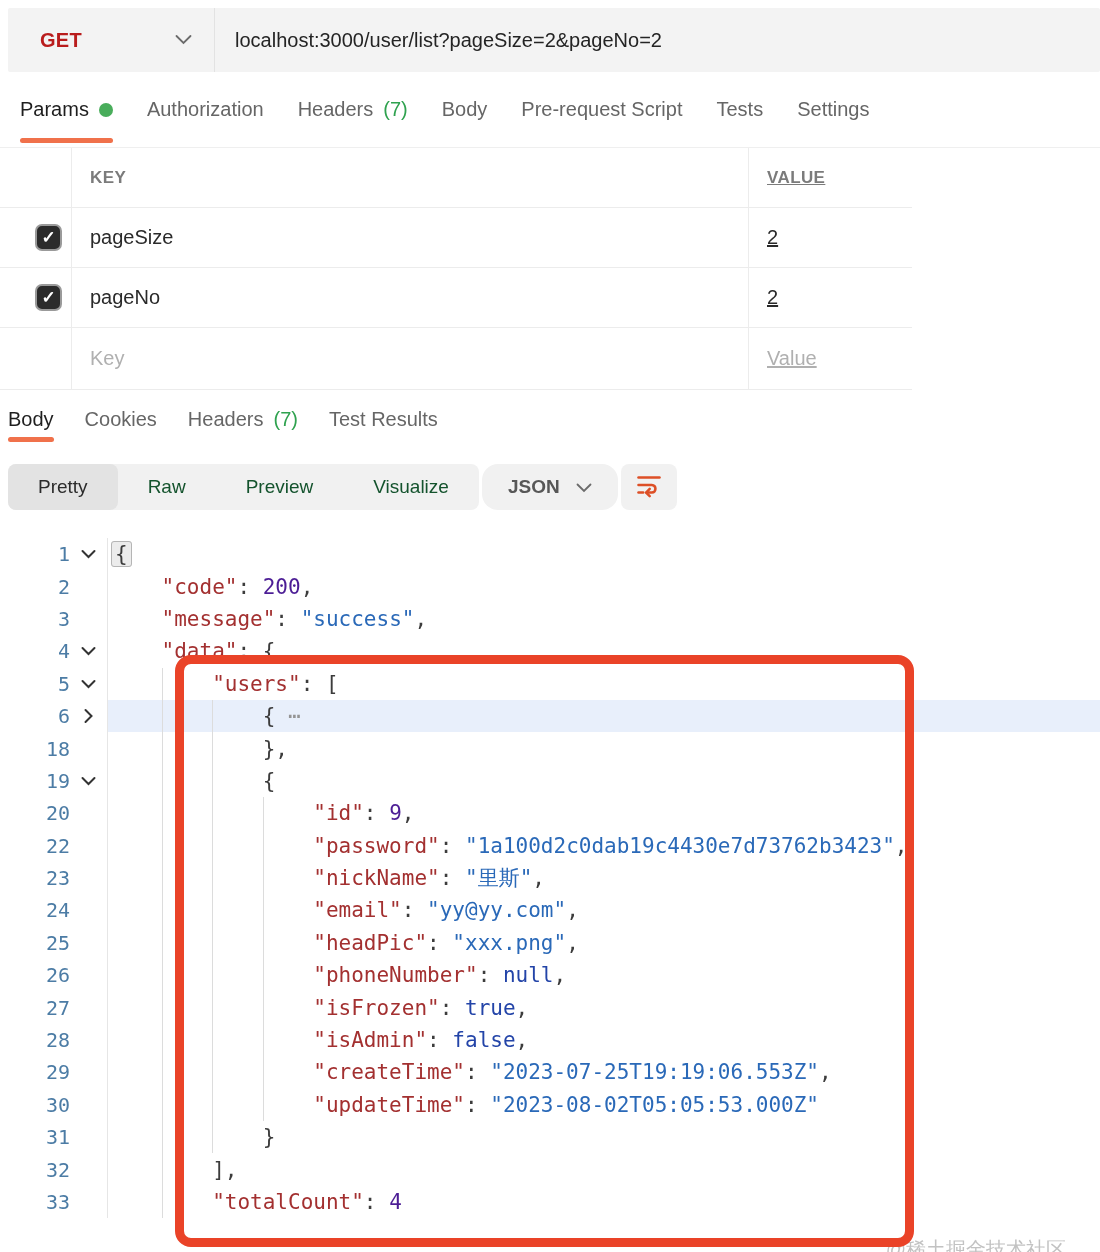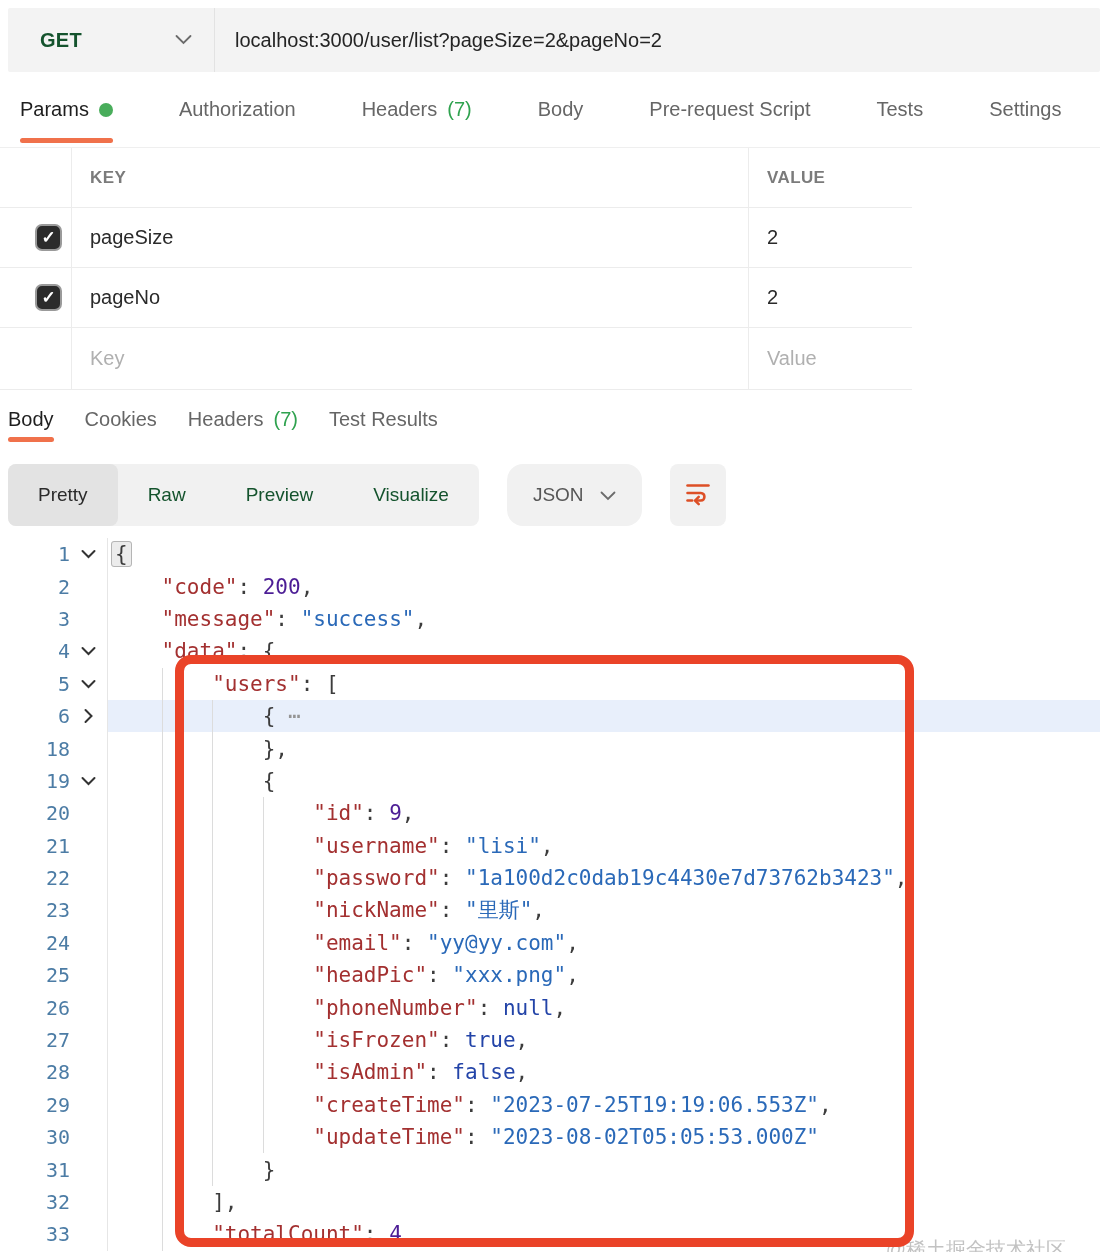--- a/index.html
+++ b/index.html
@@ -6,60 +6,60 @@
   html,body { width:1100px; height:1252px; }
   body {
     font-family:"Liberation Sans", sans-serif;
     background:#ffffff; position:relative; overflow:hidden;
   }
   
   .url-bar { position:absolute; left:8px; top:8px; width:1092px; height:64px;
     background:#f3f3f3; display:flex; align-items:center; border-radius:2px; }
   .method { width:207px; height:100%; display:flex; align-items:center;
     justify-content:space-between; padding:0 22px 0 32px; border-right:1px solid #e2e2e2; cursor:pointer; }
-  .method-label { font-size:20px; font-weight:700; color:#14532d; letter-spacing:.3px; }
+  .method-label { font-size:20px; font-weight:700; color:#b91c1c; letter-spacing:.3px; }
   .url-text { padding-left:20px; font-size:20px; color:#242424; }
   
   .req-tabs { position:absolute; top:72px; left:0; width:1100px; height:76px;
-    display:flex; align-items:center; gap:66px; padding-left:20px;
+    display:flex; align-items:center; gap:34px; padding-left:20px;
     border-bottom:1px solid #efefef; font-size:20px; color:#666; }
   .tab-item { position:relative; height:100%; display:flex; align-items:center; gap:10px; cursor:pointer; }
   .tab-item.active { color:#1e1e1e; }
   .tab-underline { position:absolute; left:0; right:0; bottom:4px; height:5px;
     border-radius:3px; background:#f0714b; }
   .green-dot { width:14px; height:14px; border-radius:50%; background:#49ad5b; }
   .tab-count { color:#2fa24f; }
   
   .params-table { position:absolute; top:148px; left:0; width:912px; }
   .p-row { display:flex; align-items:stretch; border-bottom:1px solid #ececec; height:60px; }
   .p-row.header { color:#7b7b7b; font-size:17px; font-weight:700; letter-spacing:.4px; }
   .p-row.ph-row { height:62px; }
   .cell-check { width:72px; border-right:1px solid #ececec; display:flex;
     align-items:center; justify-content:flex-end; padding-right:9px; }
   .cell-key { flex:1; border-right:1px solid #ececec; display:flex; align-items:center;
     padding-left:18px; font-size:20px; color:#2a2a2a; }
   .cell-value { width:163px; display:flex; align-items:center; padding-left:18px;
-    font-size:20px; color:#2a2a2a; }
+    font-size:20px; color:#2a2a2a;text-decoration:underline; }
   .p-row.header .cell-key, .p-row.header .cell-value { font-size:17px; color:#7b7b7b; }
   .ph-row .cell-key, .ph-row .cell-value { color:#b0b0b0; }
   .checkbox { width:27px; height:27px; background:#2b2b2b; border:2px solid #9a9a9a;
     border-radius:7px; color:#fff; display:flex; align-items:center; justify-content:center;
     font-size:17px; font-weight:700; cursor:pointer; }
   
   .resp-tabs { position:absolute; top:390px; left:0; width:1100px; height:58px;
     display:flex; align-items:center; gap:31px; padding-left:8px; font-size:20px; color:#666; }
   .resp-tabs .tab-underline { bottom:6px; }
   
-  .toolbar { position:absolute; top:464px; left:8px; height:62px; display:flex; gap:28px; }
+  .toolbar { position:absolute; top:464px; left:8px; height:46px; display:flex; gap:3px; }
   .segmented { display:flex; background:#f1f1f1; border-radius:8px; }
   .segment { padding:0 30px; display:flex; align-items:center; font-size:19px;
     color:#14532d; cursor:pointer; border-radius:8px; }
   .segment.active { background:#e3e3e3; color:#2b2b2b; }
   .format-btn { background:#f1f1f1; border-radius:16px; display:flex; align-items:center;
-    gap:16px; padding:0 26px; font-size:19px; font-weight:400; color:#575757; cursor:pointer; }
+    gap:16px; padding:0 26px; font-size:19px; font-weight:700; color:#575757; cursor:pointer; }
   .wrap-btn { width:56px; background:#f1f1f1; border-radius:8px; display:flex;
     align-items:center; justify-content:center; cursor:pointer; }
   
   .code { position:absolute; top:538px; left:0; width:1100px;
     font-family:"DejaVu Sans Mono", monospace; font-size:21px; }
   .cl { display:flex; height:32.4px; align-items:stretch; }
   .g-num { width:70px; flex:none; text-align:right; color:#4c7ca5; font-size:20px;
     display:flex; align-items:center; justify-content:flex-end; }
   .g-chev { width:37px; flex:none; display:flex; align-items:center; justify-content:center; cursor:pointer; }
   .g-chev svg.rot { transform:rotate(-90deg); }
@@ -254,25 +254,20 @@
         </svg>
       </div>
       <div class="cl-content"><span class="iu"></span><span class="iu g"></span><span class="iu g"></span><span><span class="tk-punct">{</span></span></div>
     </div>
     <div class="cl">
       <div class="g-num">20</div>
       <div class="g-chev"></div>
       <div class="cl-content"><span class="iu"></span><span class="iu g"></span><span class="iu g"></span><span class="iu g"></span><span><span class="tk-key">"id"</span><span class="tk-punct">: </span><span class="tk-num">9</span><span class="tk-punct">,</span></span></div>
     </div>
     <div class="cl">
-      <div class="g-num">21</div>
-      <div class="g-chev"></div>
-      <div class="cl-content"><span class="iu"></span><span class="iu g"></span><span class="iu g"></span><span class="iu g"></span><span><span class="tk-key">"username"</span><span class="tk-punct">: </span><span class="tk-str">"lisi"</span><span class="tk-punct">,</span></span></div>
-    </div>
-    <div class="cl">
       <div class="g-num">22</div>
       <div class="g-chev"></div>
       <div class="cl-content"><span class="iu"></span><span class="iu g"></span><span class="iu g"></span><span class="iu g"></span><span><span class="tk-key">"password"</span><span class="tk-punct">: </span><span class="tk-str">"1a100d2c0dab19c4430e7d73762b3423"</span><span class="tk-punct">,</span></span></div>
     </div>
     <div class="cl">
       <div class="g-num">23</div>
       <div class="g-chev"></div>
       <div class="cl-content"><span class="iu"></span><span class="iu g"></span><span class="iu g"></span><span class="iu g"></span><span><span class="tk-key">"nickName"</span><span class="tk-punct">: </span><span class="tk-str">"里斯"</span><span class="tk-punct">,</span></span></div>
     </div>
     <div class="cl">

